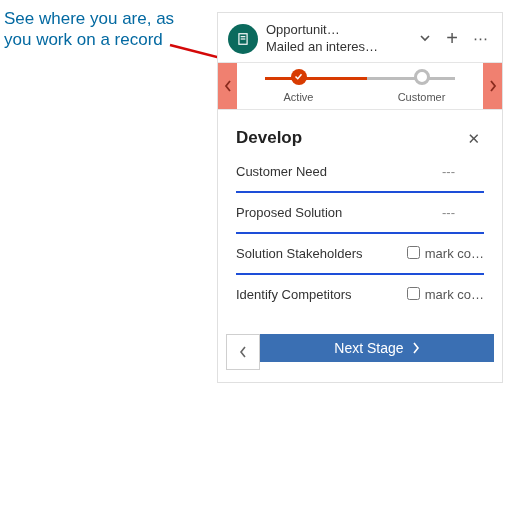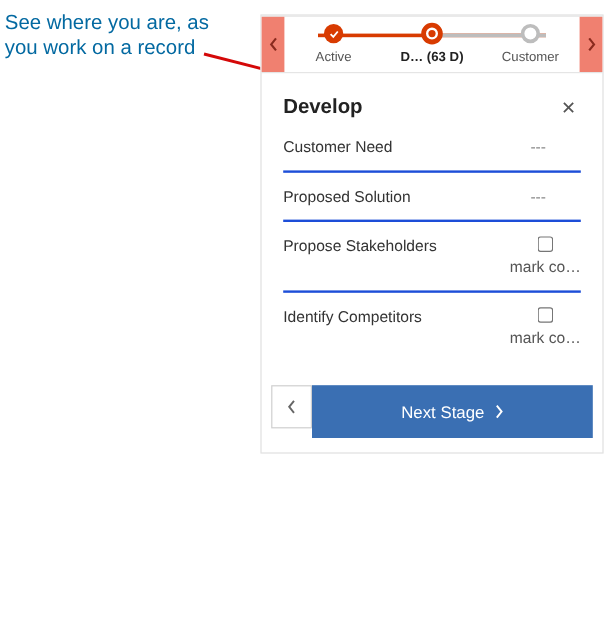--- a/index.html
+++ b/index.html
@@ -32,65 +32,81 @@
 
   .body { padding: 18px 18px 14px 18px; }
   .stage-title { display:flex; align-items:flex-start; justify-content:space-between; margin-bottom:2px; }
   .stage-name { font-size:17px; font-weight:600; color:#222; }
   .close-x { font-size:15px; color:#555; cursor:pointer; padding:2px 4px; }
   .stage-sub { font-size:12px; color:#666; margin-bottom:18px; }
   .field { display:flex; align-items:flex-start; border-bottom:2px solid #1d4ed8; padding:12px 0; font-size:13px; }
   .field:last-of-type { border-bottom:none; }
   .field .lbl { flex:1; color:#333; padding-right:6px;}
   .field .val { color:#888; min-width:42px; }
-  .field .chk { display:flex; align-items:center; gap:5px; color:#555; font-size:13px; white-space:nowrap;flex-direction:column; }
+  .field .chk { display:flex; align-items:flex-start; gap:5px; color:#555; font-size:13px; white-space:nowrap; }
   .field .chk input[type=checkbox]{ width:13px; height:13px; }
 
   .footer { display:flex; gap:0; margin: 6px 8px 12px 8px; }
   .back-btn { width:34px; height:36px; border:1px solid #cfcfcf; background:#fff; display:flex; align-items:center; justify-content:center; color:#666; font-size:13px; }
-  .next-btn { flex:1; height:44px; background:#3a6fb3; color:#fff; display:flex; align-items:center; justify-content:center; gap:8px; font-size:14px; }
+  .next-btn { flex:1; height:28px; background:#3a6fb3; color:#fff; display:flex; align-items:center; justify-content:center; gap:8px; font-size:14px; }
   .next-btn .arw { font-size:12px; }
 </style>
 </head>
 <body>
 
 <div class="annotation">See where you are, as you work on a record</div>
 
 <svg class="arrow" width="508" height="515">
   <defs>
     <marker id="ah" markerWidth="10" markerHeight="8" refX="9" refY="4" orient="auto">
       <path d="M0,0 L10,4 L0,8 Z" fill="#d40808"></path>
     </marker>
   </defs>
   <line x1="170" y1="45" x2="338" y2="88" stroke="#d40808" stroke-width="2.4" marker-end="url(#ah)"></line>
 </svg>
 
 <div class="panel">
 
+  <div class="hdr">
+    <div class="entity-icon">
+      <svg viewBox="0 0 24 24">
+          <rect x="5" y="3" width="14" height="18" fill="none" stroke="#fff" stroke-width="2"></rect>
+          <line x1="8" y1="8" x2="16" y2="8" stroke="#fff" stroke-width="2"></line>
+          <line x1="8" y1="12" x2="16" y2="12" stroke="#fff" stroke-width="2"></line>
+        </svg>
+    </div>
+    <div class="hdr-text">
+      <div>Opportunit…</div>
+      <div>Mailed an interes…</div>
+    </div>
+    <span class="chev">
+      <svg width="12" height="12" viewBox="0 0 12 12">
+          <path d="M2 4 L6 8 L10 4" fill="none" stroke="#555" stroke-width="1.6"></path>
+        </svg>
+    </span>
+    <span class="plus">+</span>
+    <span class="dots">⋯</span>
+  </div>
 
   <div class="stages">
     <div class="stg-arrow">
       <svg width="8" height="12" viewBox="0 0 8 12">
           <path d="M6 1 L2 6 L6 11" fill="none" stroke="#8a2a1e" stroke-width="1.8"></path>
         </svg>
     </div>
     <div class="stg-scroll">
       <div class="stg-line"></div>
       <div class="stg-line gray"></div>
       <div class="stage">
         <span class="node done">
           <svg viewBox="0 0 12 12">
               <path d="M2 6 L5 9 L10 3" fill="none" stroke="#fff" stroke-width="2"></path>
             </svg>
         </span>
         <span>Active</span>
-      </div>
-      <div class="stage">
-        <span class="node current"></span>
-        <span style="font-weight:600; color:#222;">D…  (63 D)</span>
       </div>
       <div class="stage">
         <span class="node future"></span>
         <span>Customer</span>
       </div>
     </div>
     <div class="stg-arrow">
       <svg width="8" height="12" viewBox="0 0 8 12">
           <path d="M2 1 L6 6 L2 11" fill="none" stroke="#8a2a1e" stroke-width="1.8"></path>
         </svg>
@@ -105,21 +121,21 @@
 
     <div class="field">
       <div class="lbl">Customer Need</div>
       <div class="val">---</div>
     </div>
     <div class="field">
       <div class="lbl">Proposed Solution</div>
       <div class="val">---</div>
     </div>
     <div class="field">
-      <div class="lbl">Propose Stakeholders</div>
+      <div class="lbl">Solution Stakeholders</div>
       <label class="chk">
         <input type="checkbox" style="">
         <span>mark co…</span>
       </label>
     </div>
     <div class="field">
       <div class="lbl">Identify Competitors</div>
       <label class="chk">
         <input type="checkbox" style="">
         <span>mark co…</span>

